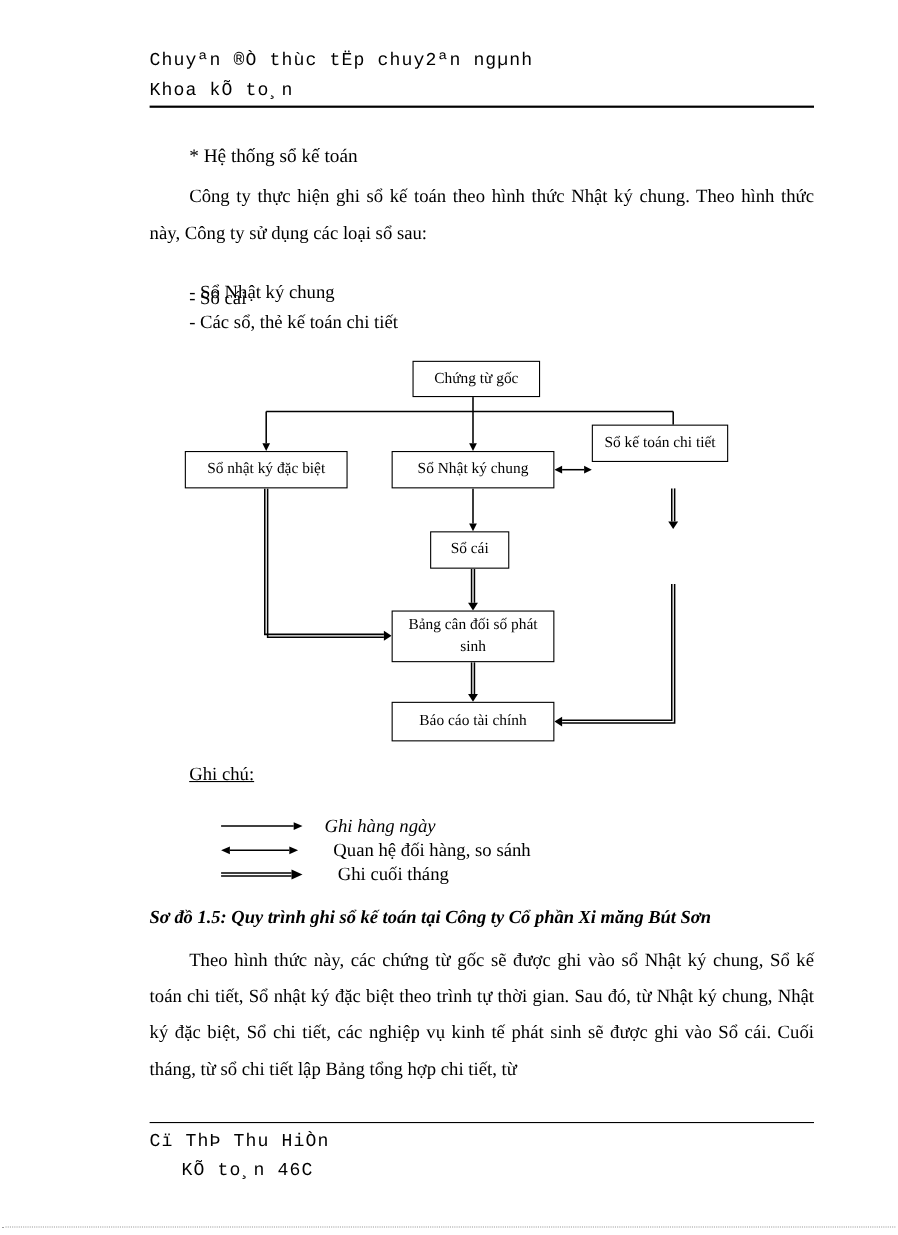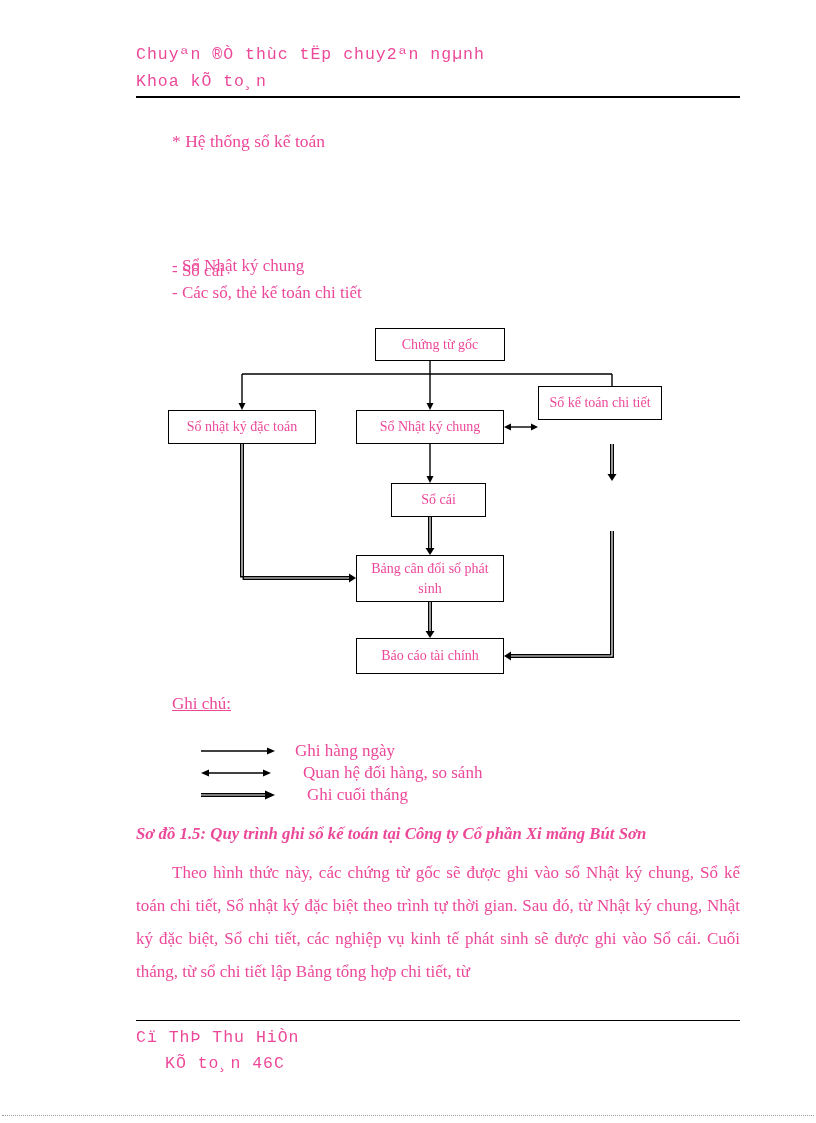--- a/index.html
+++ b/index.html
@@ -1,43 +1,43 @@
 <!DOCTYPE html>
 <html><head>
 <meta charset="utf-8">
 <style>
   html,body{margin:0;padding:0;background:#fff;}
-  .page{position:relative;width:816px;height:1123px;background:#ffffff;color:#ec4899;
+  .page{position:relative;width:816px;height:1123px;background:#ffffff;color:#000000;
         font-family:"Liberation Serif","DejaVu Serif",serif;overflow:hidden;}
   .mono{font-family:"Liberation Mono","DejaVu Sans Mono",monospace;font-size:16.5px;letter-spacing:1px;}
   .abs{position:absolute;}
   #hdr1{left:136px;top:45px;}
   #hdr2{left:136px;top:72px;}
   #hdr-rule{left:136px;top:96px;width:604px;border-top:2px solid #000;}
   #heading{left:172px;top:131px;font-size:17.5px;}
   .para{left:136px;width:604px;font-size:17px;line-height:33px;text-align:justify;text-indent:36px;}
   #para1{top:162px;}
   .bullet{left:172px;font-size:17px;}
   #b1{top:220px;margin-top:36px;} #b2{top:261px;} #b3{top:283px;}
   .overlay{position:absolute;left:0;top:0;pointer-events:none;}
   .box{position:absolute;box-sizing:border-box;border:1.5px solid #000;background:#fff;
        display:flex;align-items:center;justify-content:center;text-align:center;
        font-size:14px;line-height:20px;}
-  #bx1{left:375px;top:328px;width:130px;height:33px;}
+  #bx1{left:375px;top:328px;width:116px;height:33px;}
   #bx2{left:168px;top:410px;width:148px;height:34px;}
   #bx3{left:356px;top:410px;width:148px;height:34px;}
   #bx4{left:538px;top:386px;width:124px;height:34px;}
-  #bx5{left:391px;top:483px;width:95px;height:34px;}
+  #bx5{left:391px;top:483px;width:72px;height:34px;}
   #bx6{left:538px;top:481px;width:148px;height:50px;padding:0 18px;}
   #bx7{left:356px;top:555px;width:148px;height:47px;padding:12px 4px;}
   #bx8{left:356px;top:638px;width:148px;height:36px;}
   #legend-title{left:172px;top:694px;font-size:17px;text-decoration:underline;}
   .lrow{left:199px;height:22px;display:flex;align-items:center;font-size:17px;}
   #lrow1{top:740px;} #lrow2{top:762px;} #lrow3{top:784px;}
-  #lrow1 .ltxt{margin-left:16px;} #lrow2 .ltxt{margin-left:24px;} #lrow3 .ltxt{margin-left:28px;}
+  #lrow1 .ltxt{margin-left:16px;font-style:italic;} #lrow2 .ltxt{margin-left:24px;} #lrow3 .ltxt{margin-left:28px;}
   #caption{left:136px;top:824px;width:604px;font-size:16.8px;font-weight:bold;white-space:nowrap;font-style:italic;}
   #para2{top:856px;}
   #ftr-rule{left:136px;top:1020px;width:604px;border-top:1.5px solid #000;}
   #ftr1{left:136px;top:1028px;}
   #ftr2{left:136px;top:1054px;margin-left:29px;}
   #bottom-dotted{left:2px;top:1115px;width:812px;border-top:1.5px dotted #9a9a9a;}
   svg line, svg path{stroke:#000;stroke-width:1.4;fill:none;}
   svg polygon{fill:#000;stroke:none;}
 </style>
 </head>
@@ -83,26 +83,27 @@
     <path d="M610.7,531 V654.7 H511"></path>
       <path d="M613.3,531 V657.3 H511"></path>
     <polygon points="504,656 511,651.5 511,660.5"></polygon>
   </svg>
 
   <div class="abs mono" id="hdr1">Chuyªn ®Ò thùc tËp chuy2ªn ngµnh</div>
   <div class="abs mono" id="hdr2">Khoa kÕ to¸n</div>
   <div class="abs" id="hdr-rule"></div>
 
   <div class="abs" id="heading">* Hệ thống sổ kế toán</div>
+  <div class="abs para" id="para1">Công ty thực hiện ghi sổ kế toán theo hình thức Nhật ký chung. Theo hình thức này, Công ty sử dụng các loại sổ sau:</div>
   <div class="abs bullet" id="b1">- Sổ Nhật ký chung</div>
   <div class="abs bullet" id="b2">- Sổ cái</div>
   <div class="abs bullet" id="b3">- Các sổ, thẻ kế toán chi tiết</div>
 
   <div class="box" id="bx1">Chứng từ gốc</div>
-  <div class="box" id="bx2">Sổ nhật ký đặc toán</div>
+  <div class="box" id="bx2">Sổ nhật ký đặc biệt</div>
   <div class="box" id="bx3">Sổ Nhật ký chung</div>
   <div class="box" id="bx4">Sổ kế toán chi tiết</div>
   <div class="box" id="bx5">Sổ cái</div>
   <div class="box" id="bx7">Bảng cân đối số phát sinh</div>
   <div class="box" id="bx8">Báo cáo tài chính</div>
 
   <div class="abs" id="legend-title">Ghi chú:</div>
 
   <div class="abs lrow" id="lrow1">
     <svg width="80" height="14">

